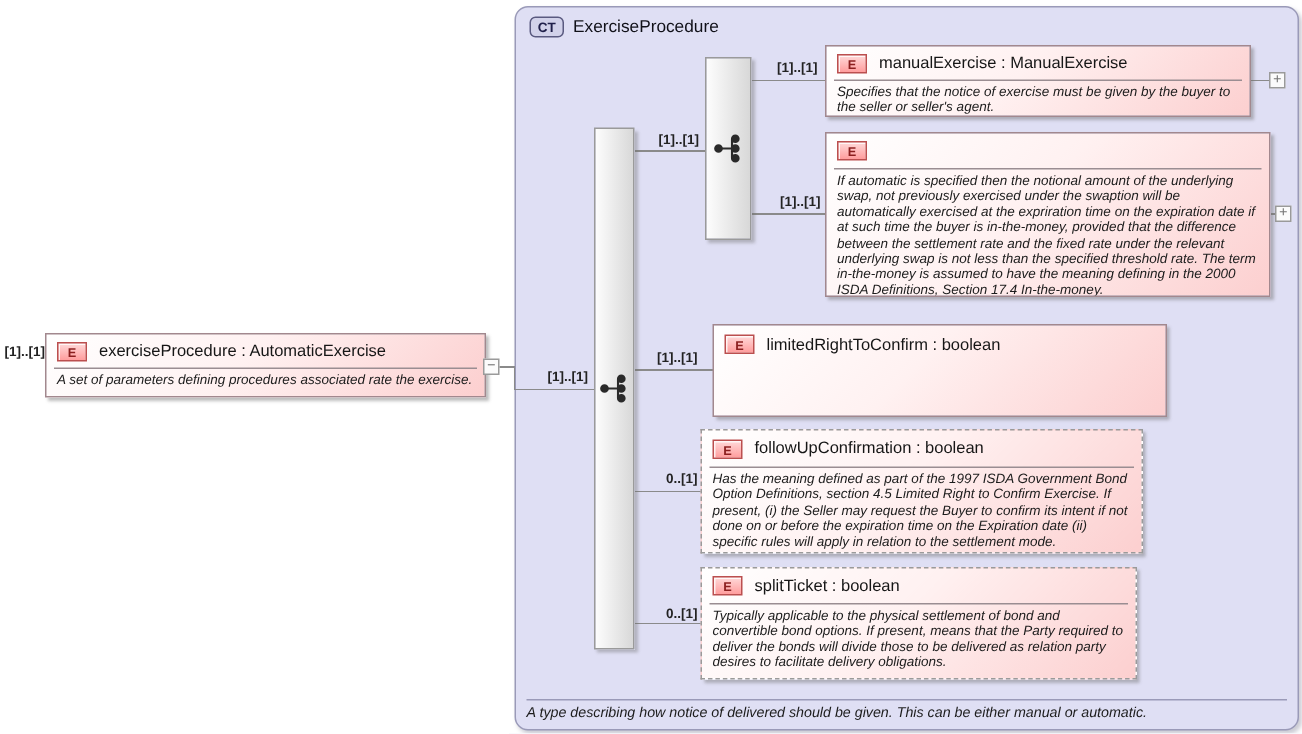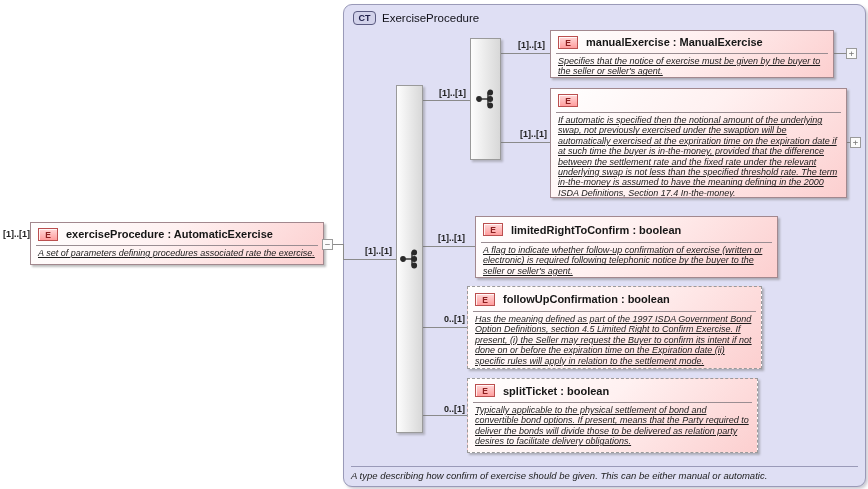--- a/index.html
+++ b/index.html
@@ -41,24 +41,24 @@
     overflow:hidden;
   }
   .el-box.dashed { border:1px dashed #9a9a9a; }
   .el-title-row { display:flex; align-items:center; height:23px; padding-left:7px; }
   .e-badge {
     display:inline-block; width:20px; height:13px; line-height:12px; text-align:center;
     background:linear-gradient(180deg,#ffd9d9,#ff9d9d);
     border:1px solid #bb4f4f; box-shadow:inset 1px 1px 0 rgba(255,255,255,0.8);
     font-size:8.5px; font-weight:bold; color:#8c1f1f;
   }
-  .el-title { margin-left:8px; font-size:11px; font-weight:bold; color:#161616; white-space:nowrap; }
+  .el-title { margin-left:8px; font-size:11px; font-weight:normal; color:#161616; white-space:nowrap; }
   .el-annot {
     margin:0 5px 0 5px; border-top:1px solid #9a8d92; padding:2px 2px 0 2px;
-    font-size:9px; font-style:italic; color:#1c1c1c; line-height:10.4px;text-decoration:underline;
+    font-size:9px; font-style:italic; color:#1c1c1c; line-height:10.4px;
   }
 
   
   .comp-bar {
     position:absolute; z-index:10;
     background:linear-gradient(90deg,#fdfdfd,#d8d8d8);
     border:1px solid #9a9a9a;
     box-shadow:2px 2px 2px rgba(110,110,110,0.4);
     display:flex; align-items:center; justify-content:center;
   }
@@ -82,21 +82,21 @@
 </head>
 <body>
 
 <div id="canvas">
 
   <div class="ct-container">
     <div class="ct-header">
       <span class="ct-badge">CT</span>
       <span class="ct-name">ExerciseProcedure</span>
     </div>
-    <div class="ct-footer">A type describing how confirm of exercise should be given. This can be either manual or automatic.</div>
+    <div class="ct-footer">A type describing how notice of delivered should be given. This can be either manual or automatic.</div>
   </div>
 
   <svg id="wires" width="868" height="489">
     <g stroke="#8a8a8a" stroke-width="1" fill="none" shape-rendering="crispEdges">
       <polyline points="324,244.5 343,244.5 343,259.5 396,259.5"></polyline>
       <line x1="423" y1="100.5" x2="470" y2="100.5"></line>
       <line x1="501" y1="53.5" x2="550" y2="53.5"></line>
       <line x1="501" y1="142.5" x2="550" y2="142.5"></line>
       <line x1="423" y1="246.5" x2="475" y2="246.5"></line>
       <line x1="423" y1="327.5" x2="467" y2="327.5"></line>
@@ -162,21 +162,20 @@
     <div class="el-annot">If automatic is specified then the notional amount of the underlying swap, not previously exercised under the swaption will be automatically exercised at the expriration time on the expiration date if at such time the buyer is in-the-money, provided that the difference between the settlement rate and the fixed rate under the relevant underlying swap is not less than the specified threshold rate. The term in-the-money is assumed to have the meaning defining in the 2000 ISDA Definitions, Section 17.4 In-the-money.</div>
   </div>
   <div class="pm-box" style="left:850px; top:137px;">+</div>
 
   <span class="card-label" style="left:427px; top:233px;">[1]..[1]</span>
   <div class="el-box" style="left:475px; top:216px; width:303px; height:62px;">
     <div class="el-title-row" style="height:25px;">
       <span class="e-badge">E</span>
       <span class="el-title">limitedRightToConfirm : boolean</span>
     </div>
-    <div class="el-annot">A flag to indicate whether follow-up confirmation of exercise (written or electronic) is required following telephonic notice by the buyer to the seller or seller's agent.</div>
   </div>
 
   <span class="card-label" style="left:427px; top:314px;">0..[1]</span>
   <div class="el-box dashed" style="left:467px; top:286px; width:295px; height:83px;">
     <div class="el-title-row" style="height:24px;">
       <span class="e-badge">E</span>
       <span class="el-title">followUpConfirmation : boolean</span>
     </div>
     <div class="el-annot">Has the meaning defined as part of the 1997 ISDA Government Bond Option Definitions, section 4.5 Limited Right to Confirm Exercise. If present, (i) the Seller may request the Buyer to confirm its intent if not done on or before the expiration time on the Expiration date (ii) specific rules will apply in relation to the settlement mode.</div>
   </div>

